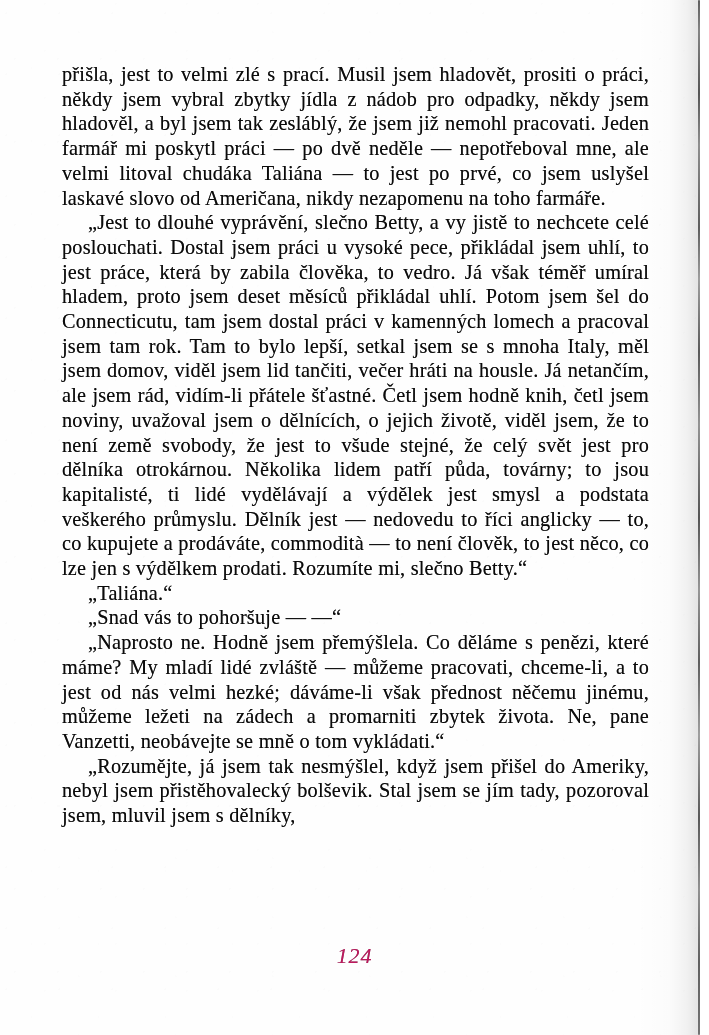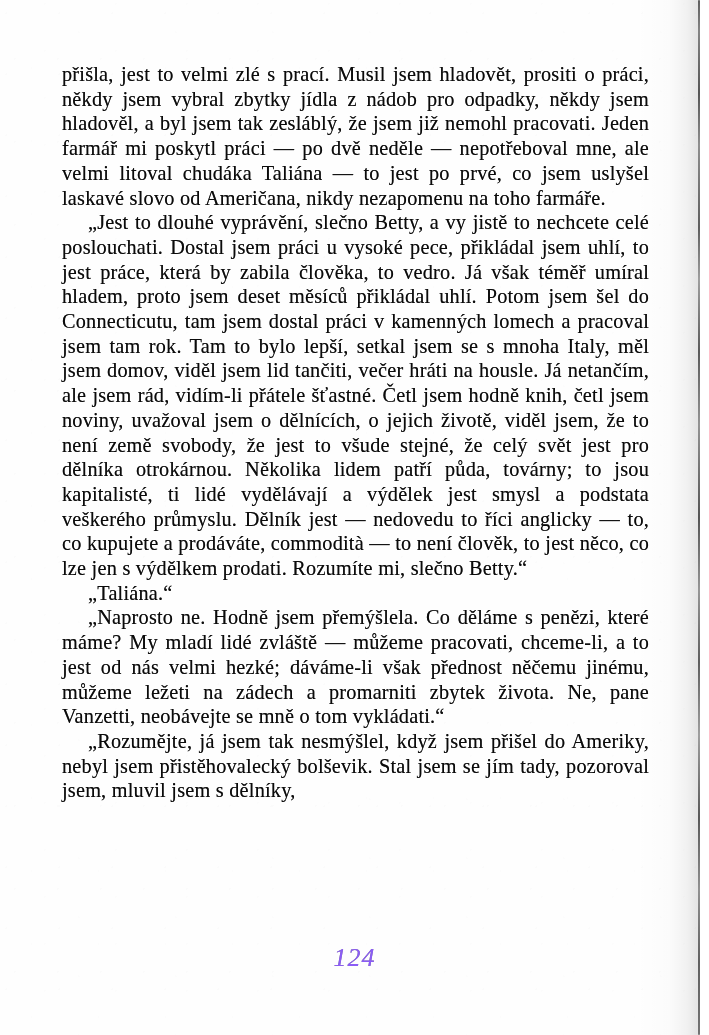--- a/index.html
+++ b/index.html
@@ -106,38 +106,39 @@
     text-shadow: 0 0 .35px rgba(0,0,0,.55);
   }
 
   
   #folio {
     position: absolute;
     left: 0;
     right: 0;
     top: 943px;
     text-align: center;
-    font-size: 26px;
+    font-size: 22px;
     font-style: italic;
     letter-spacing: .04em;
-    color: #8b5cf6;
+    color: #be185d;
     text-shadow: 0 0 .35px rgba(0,0,0,.5);
   }
 </style>
 </head>
 <body>
 
 <div id="page-sheet">
 
   <div id="paper-grain"></div>
 
   <div id="text-column">
     <p class="para first">přišla, jest to velmi zlé s prací. Musil jsem hladovět, prositi o práci, někdy jsem vybral zbytky jídla z nádob pro odpadky, někdy jsem hladověl, a byl jsem tak zesláblý, že jsem již nemohl pracovati. Jeden farmář mi poskytl práci — po dvě neděle — nepotřeboval mne, ale velmi litoval chudáka Taliána — to jest po prvé, co jsem uslyšel laskavé slovo od Američana, nikdy nezapomenu na toho farmáře.</p>
     <p class="para">„Jest to dlouhé vyprávění, slečno Betty, a vy jistě to nechcete celé poslouchati. Dostal jsem práci u vysoké pece, přikládal jsem uhlí, to jest práce, která by zabila člověka, to vedro. Já však téměř umíral hladem, proto jsem deset měsíců přikládal uhlí. Potom jsem šel do Connecticutu, tam jsem dostal práci v kamenných lomech a pracoval jsem tam rok. Tam to bylo lepší, setkal jsem se s mnoha Italy, měl jsem domov, viděl jsem lid tančiti, večer hráti na housle. Já netančím, ale jsem rád, vidím-li přátele šťastné. Četl jsem hodně knih, četl jsem noviny, uvažoval jsem o dělnících, o jejich životě, viděl jsem, že to není země svobody, že jest to všude stejné, že celý svět jest pro dělníka otrokárnou. Několika lidem patří půda, továrny; to jsou kapitalisté, ti lidé vydělávají a výdělek jest smysl a podstata veškerého průmyslu. Dělník jest — nedovedu to říci anglicky — to, co kupujete a prodáváte, commodità — to není člověk, to jest něco, co lze jen s výdělkem prodati. Rozumíte mi, slečno Betty.“</p>
     <p class="para">„Taliána.“</p>
+    <p class="para">„Snad vás to pohoršuje — —“</p>
     <p class="para">„Naprosto ne. Hodně jsem přemýšlela. Co děláme s penězi, které máme? My mladí lidé zvláště — můžeme pracovati, chceme-li, a to jest od nás velmi hezké; dáváme-li však přednost něčemu jinému, můžeme ležeti na zádech a promarniti zbytek života. Ne, pane Vanzetti, neobávejte se mně o tom vykládati.“</p>
     <p class="para">„Rozumějte, já jsem tak nesmýšlel, když jsem přišel do Ameriky, nebyl jsem přistěhovalecký bolševik. Stal jsem se jím tady, pozoroval jsem, mluvil jsem s dělníky,</p>
   </div>
 
   <div id="folio">124</div>
 
   <div id="page-edge-shadow"></div>
   <div id="page-edge-line"></div>
   <div id="page-edge-hilite"></div>
 

